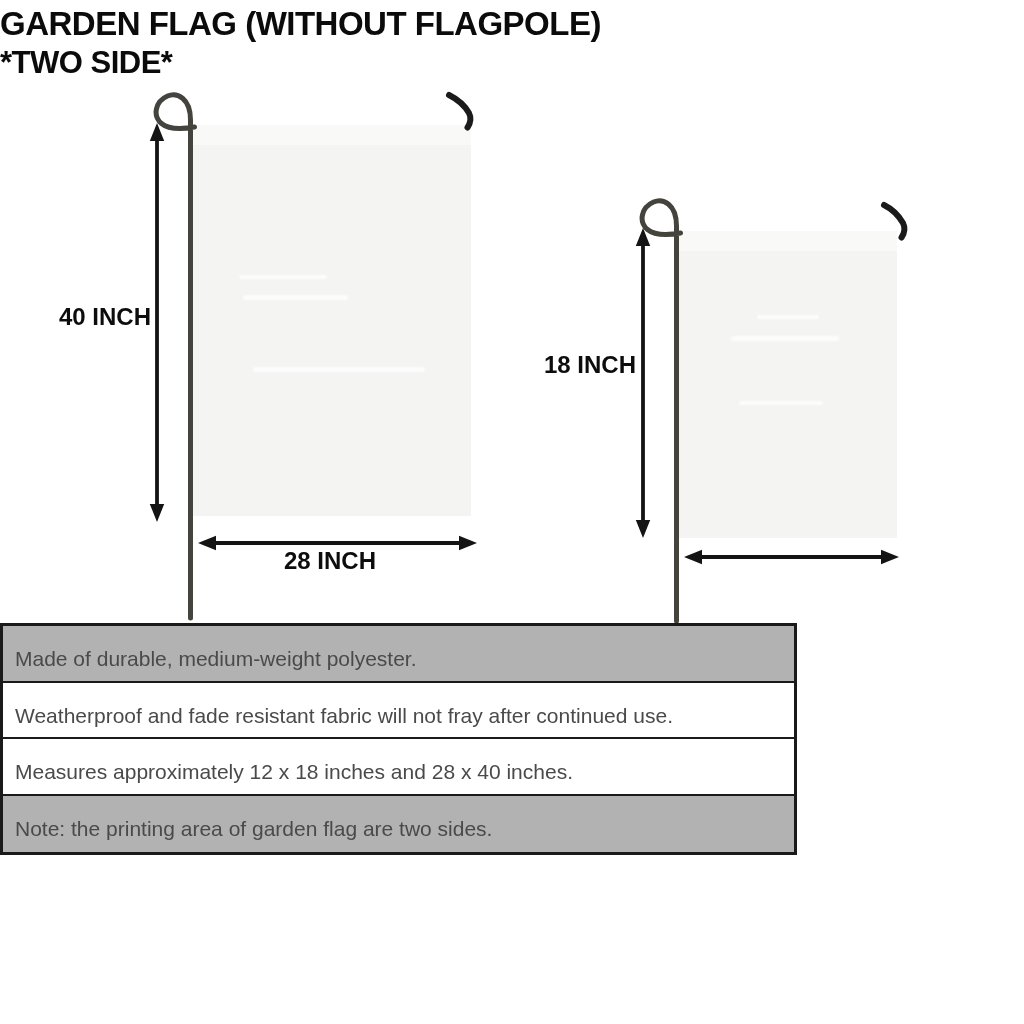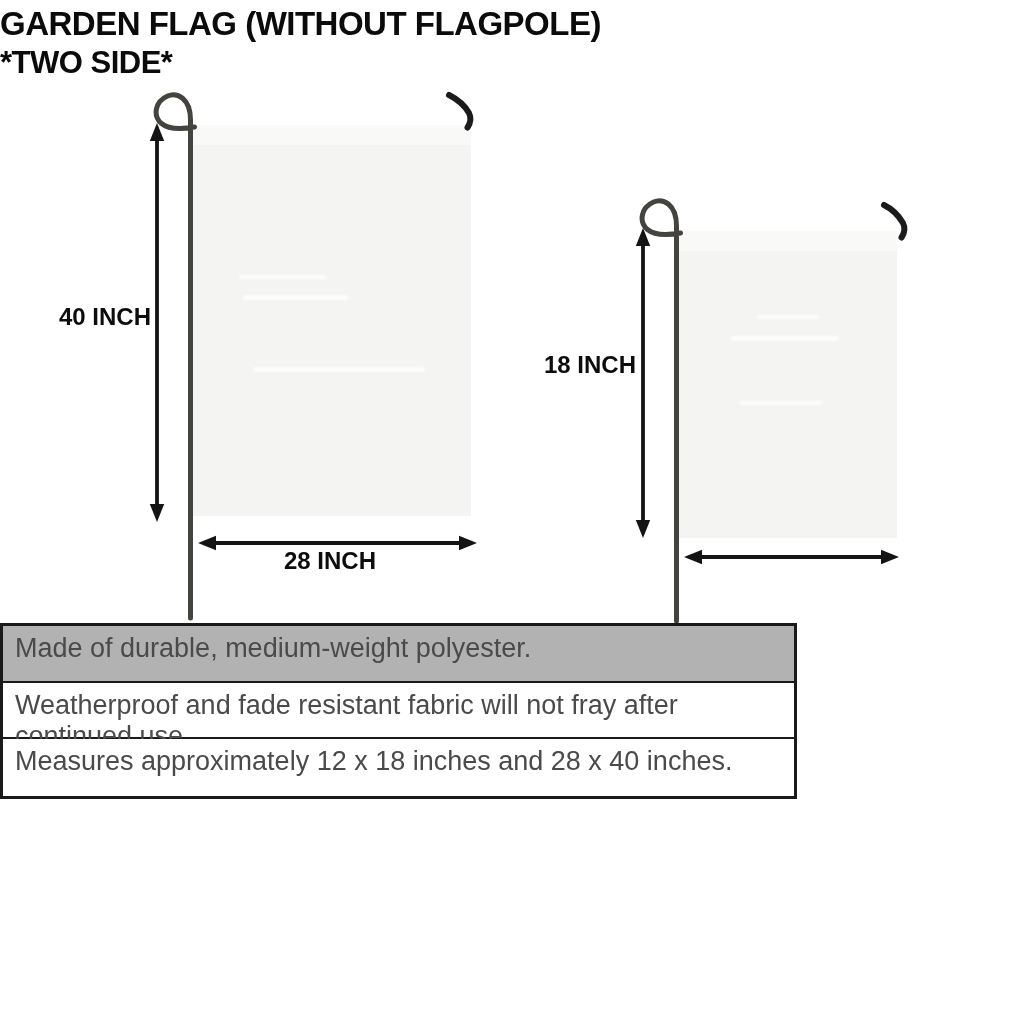--- a/index.html
+++ b/index.html
@@ -75,22 +75,22 @@
     width: 797px;
     border: 3px solid #1a1a1a;
     box-sizing: border-box;
     display: flex;
     flex-direction: column;
   }
   .feature-row {
     height: 56.5px;
     border-bottom: 2px solid #1a1a1a;
     box-sizing: border-box;
-    padding: 7px 14px 0 12px;
-    font-size: 27px;
+    padding: 21px 14px 0 12px;
+    font-size: 21px;
     color: #4a4a4a;
     background: #ffffff;
   }
   .feature-row:last-child { border-bottom: none; }
   .feature-row.shaded { background: #b2b2b2; }
 </style>
 </head>
 <body>
 
 <div class="stage">
@@ -153,15 +153,18 @@
   <div class="features-table">
     <div class="feature-row shaded">
       <span>Made of durable, medium-weight polyester.</span>
     </div>
     <div class="feature-row">
       <span>Weatherproof and fade resistant fabric will not fray after continued use.</span>
     </div>
     <div class="feature-row">
       <span>Measures approximately 12 x 18 inches and 28 x 40 inches.</span>
     </div>
+    <div class="feature-row shaded">
+      <span>Note: the printing area of garden flag are two sides.</span>
+    </div>
   </div>
 
 </div>
 
 </body></html>

